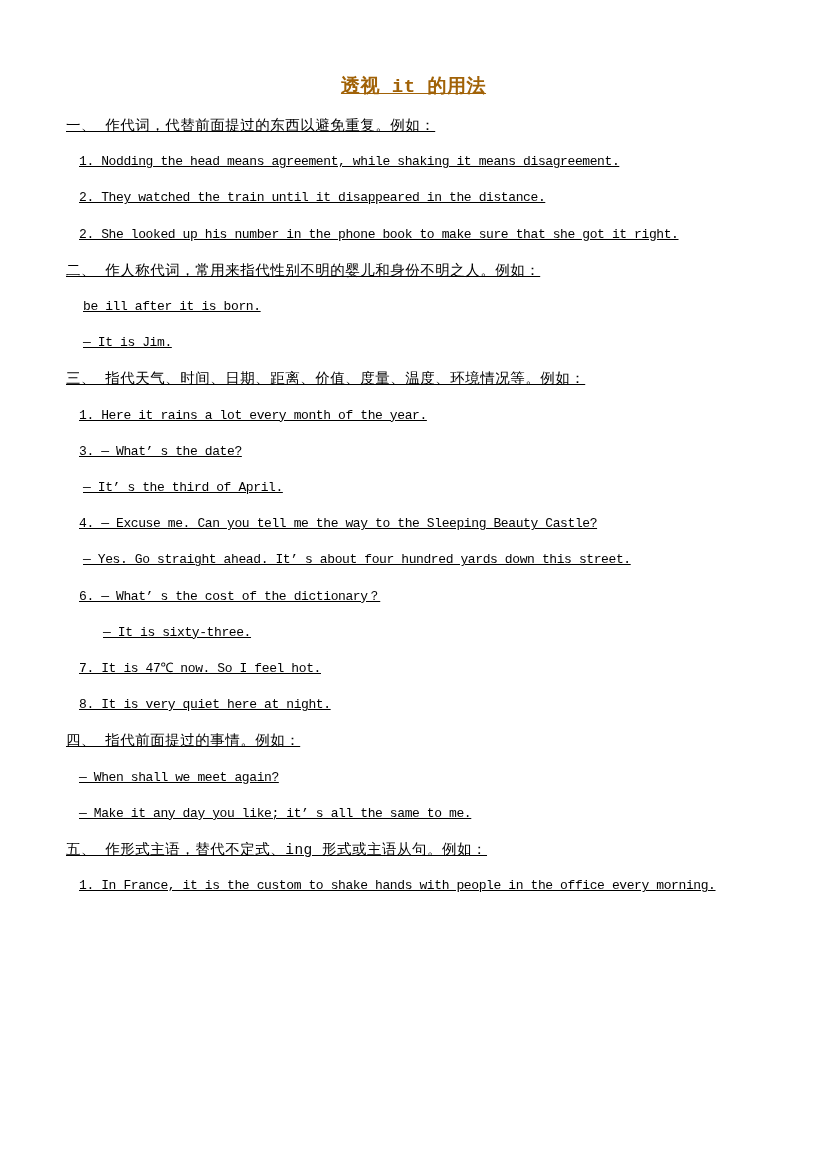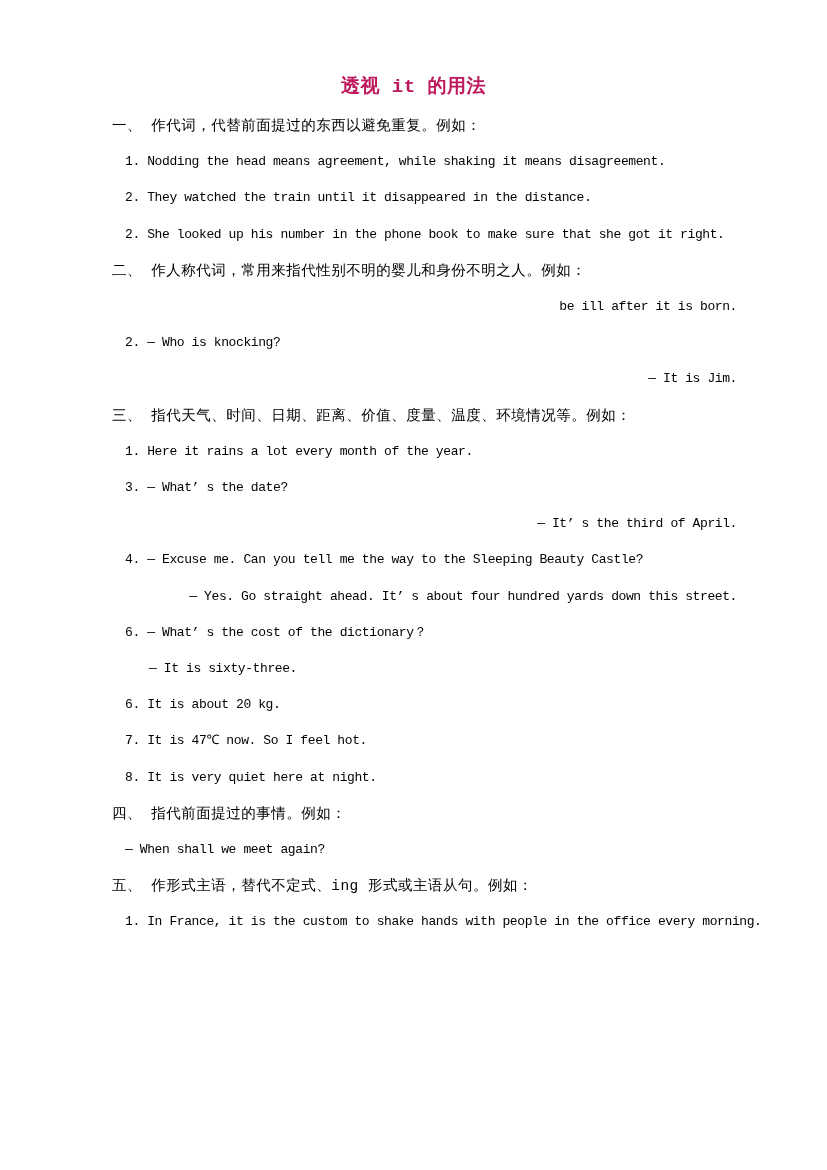--- a/index.html
+++ b/index.html
@@ -22,61 +22,61 @@
     padding-top: 76px;
     text-align: center;
     font-size: 19px;
     line-height: 22px;
     font-weight: bold;
     font-family: "Liberation Mono", "DejaVu Sans Mono", monospace;
     letter-spacing: 0.5px;
   }
   .content {
     margin-top: 10px;
-    padding-left: 112px;
+    padding-left: 66px;
     padding-right: 90px;
+    text-decoration: underline;
   }
   .line {
     line-height: 36.2px;
     font-size: 13px;
     letter-spacing: -0.4px;
     white-space: pre;
   }
   .line.header {
     font-size: 14.5px;
     letter-spacing: 0.5px;
   }
   .indent-0 { margin-left: 0; }
   .indent-1 { margin-left: 13px; }
-  .indent-2 { margin-left: 41px; text-align: right; }
+  .indent-2 { margin-left: 17px; }
   .indent-3 { margin-left: 37px; }
 </style>
 </head>
 <body>
 
 <div class="page" style="background: rgb(255, 255, 255); color: rgb(0, 0, 0);">
-  <h1 class="doc-title" style="color: #be185d;">透视 it 的用法</h1>
+  <h1 class="doc-title" style="color: #a16207; text-decoration: underline;">透视 it 的用法</h1>
   <div class="content" id="content">
       <div class="line header indent-0">一、 作代词，代替前面提过的东西以避免重复。例如：</div>
       <div class="line indent-1">1. Nodding the head means agreement, while shaking it means disagreement.</div>
       <div class="line indent-1">2. They watched the train until it disappeared in the distance.</div>
       <div class="line indent-1">2. She looked up his number in the phone book to make sure that she got it right.</div>
       <div class="line header indent-0">二、 作人称代词，常用来指代性别不明的婴儿和身份不明之人。例如：</div>
       <div class="line indent-2">be ill after it is born.</div>
-      <div class="line indent-1">2. — Who is knocking?</div>
       <div class="line indent-2">— It is Jim.</div>
       <div class="line header indent-0">三、 指代天气、时间、日期、距离、价值、度量、温度、环境情况等。例如：</div>
       <div class="line indent-1">1. Here it rains a lot every month of the year.</div>
       <div class="line indent-1">3. — What’ s the date?</div>
       <div class="line indent-2">— It’ s the third of April.</div>
       <div class="line indent-1">4. — Excuse me. Can you tell me the way to the Sleeping Beauty Castle?</div>
       <div class="line indent-2">— Yes. Go straight ahead. It’ s about four hundred yards down this street.</div>
       <div class="line indent-1">6. — What’ s the cost of the dictionary？</div>
       <div class="line indent-3">— It is sixty-three.</div>
-      <div class="line indent-1">6. It is about 20 kg.</div>
       <div class="line indent-1">7. It is 47℃ now. So I feel hot.</div>
       <div class="line indent-1">8. It is very quiet here at night.</div>
       <div class="line header indent-0">四、 指代前面提过的事情。例如：</div>
       <div class="line indent-1">— When shall we meet again?</div>
+      <div class="line indent-1">— Make it any day you like; it’ s all the same to me.</div>
       <div class="line header indent-0">五、 作形式主语，替代不定式、ing 形式或主语从句。例如：</div>
       <div class="line indent-1">1. In France, it is the custom to shake hands with people in the office every morning.</div>
     </div>
 </div>
 
 </body></html>

